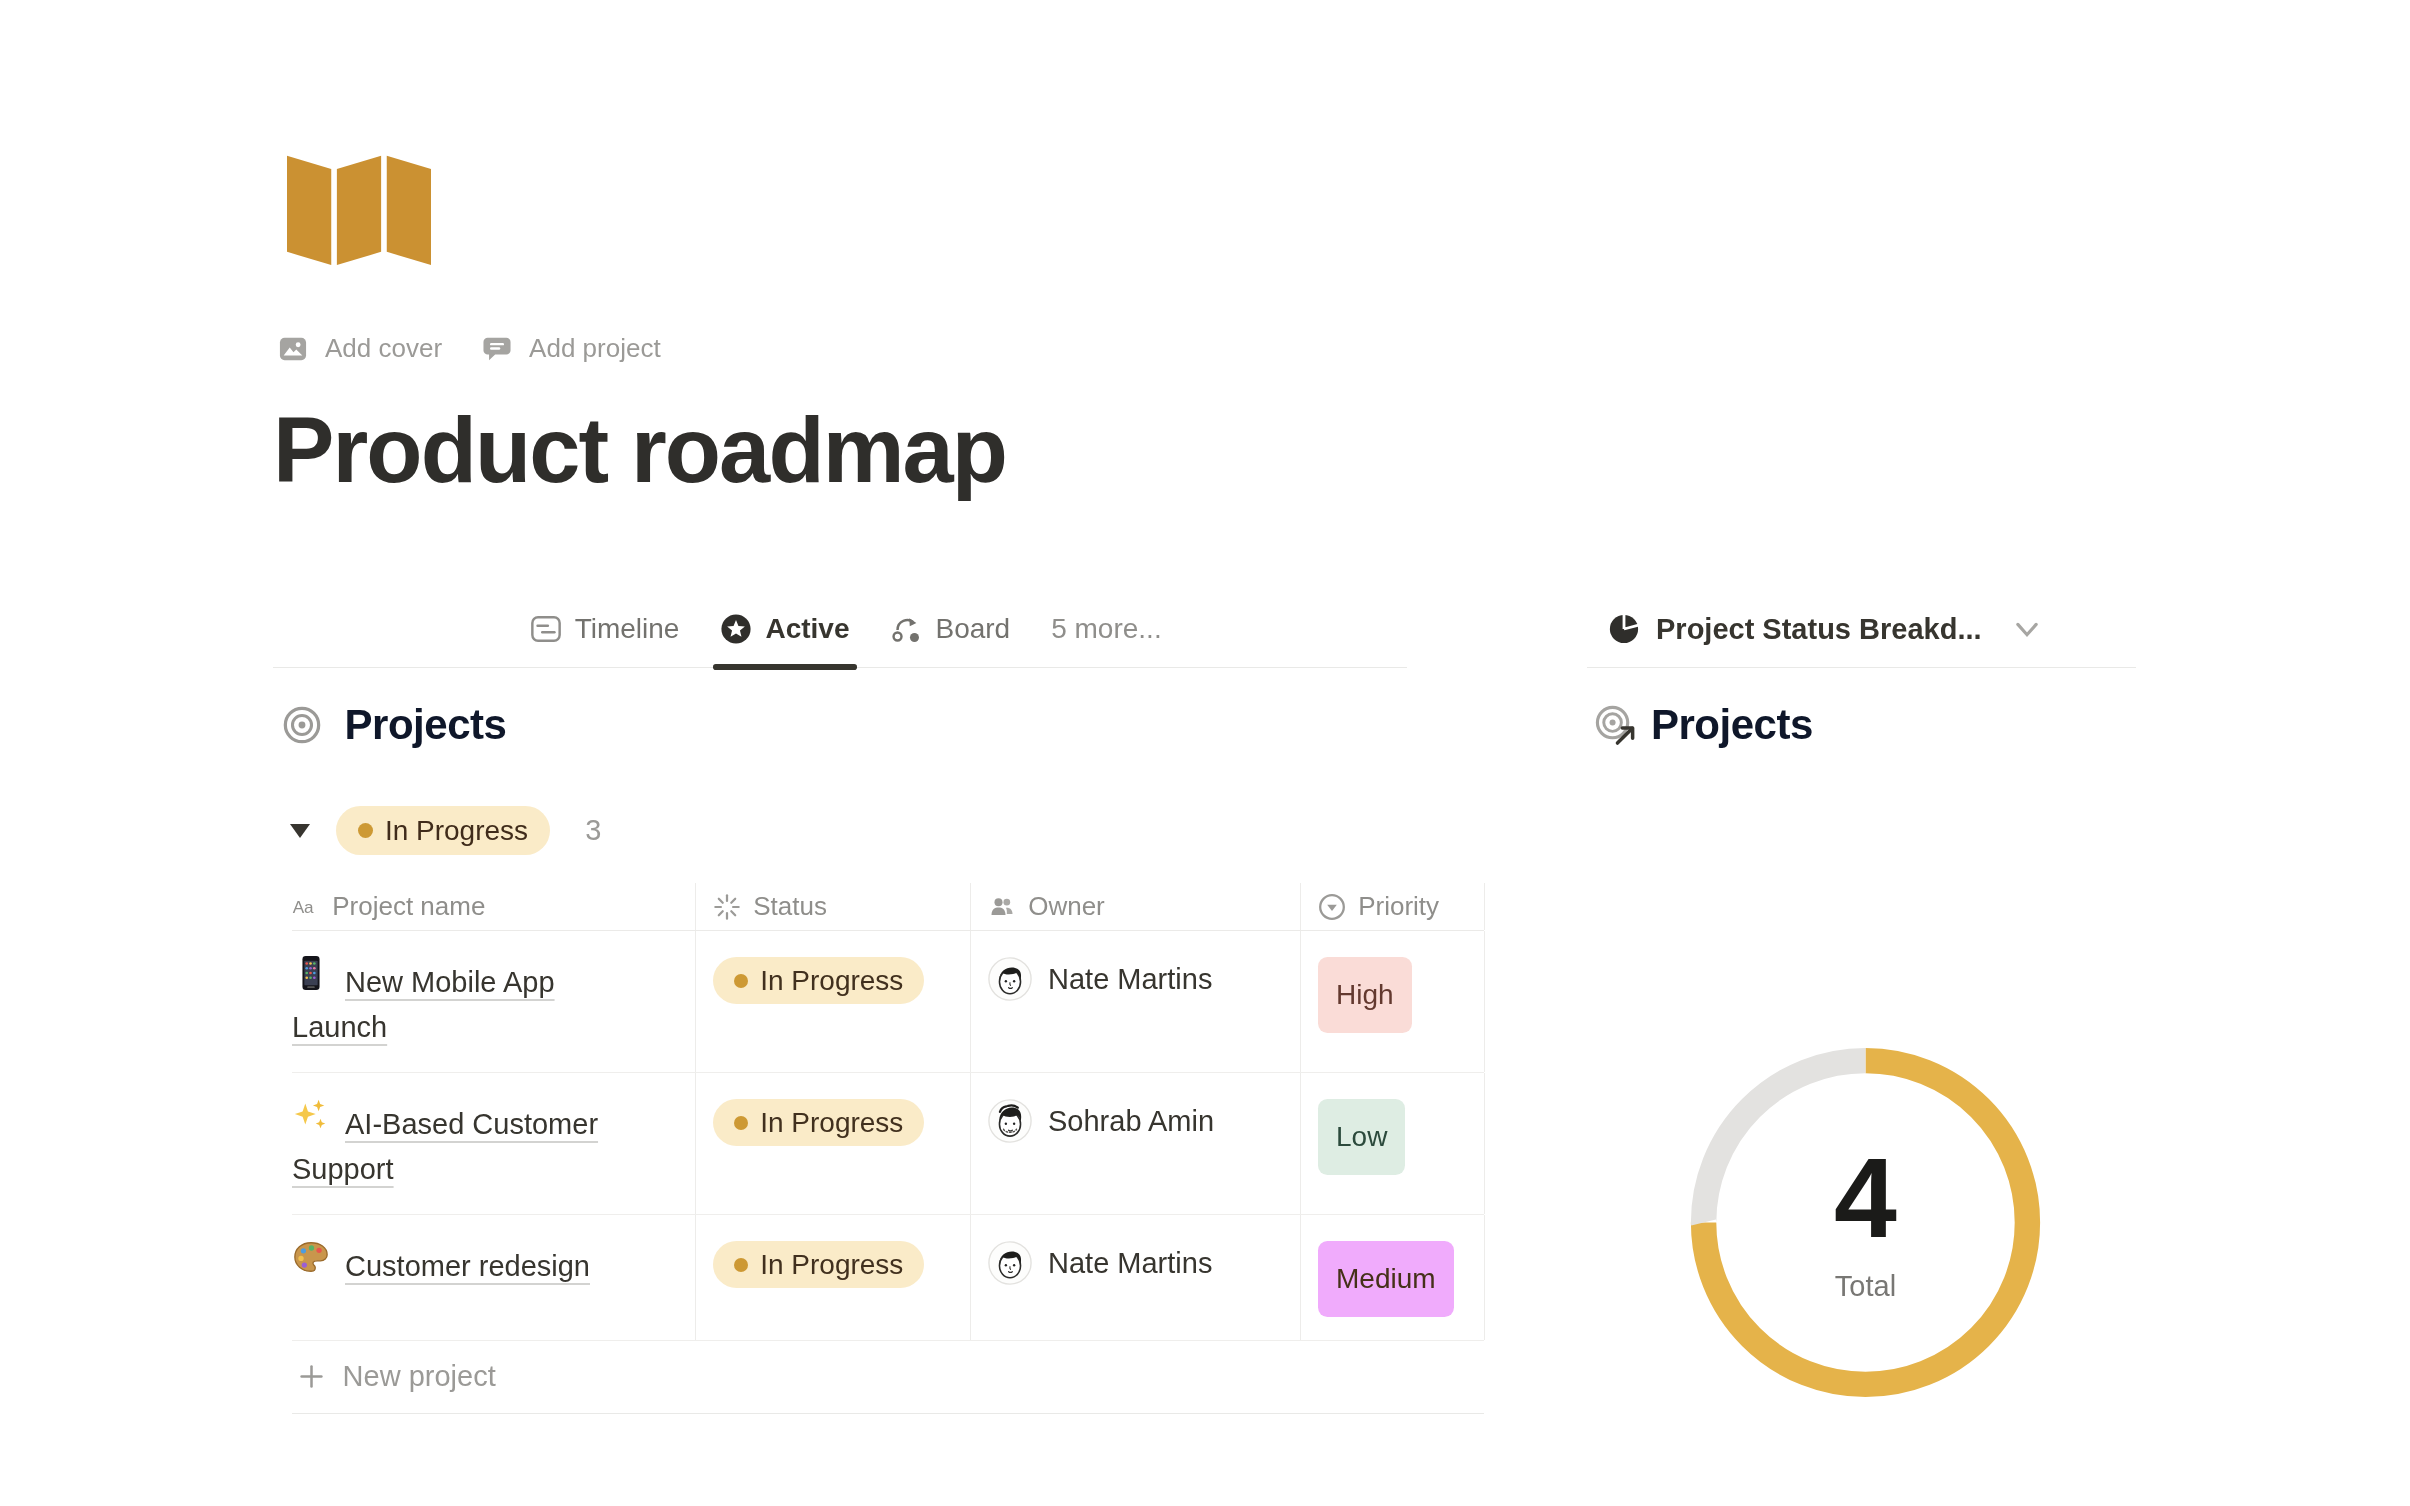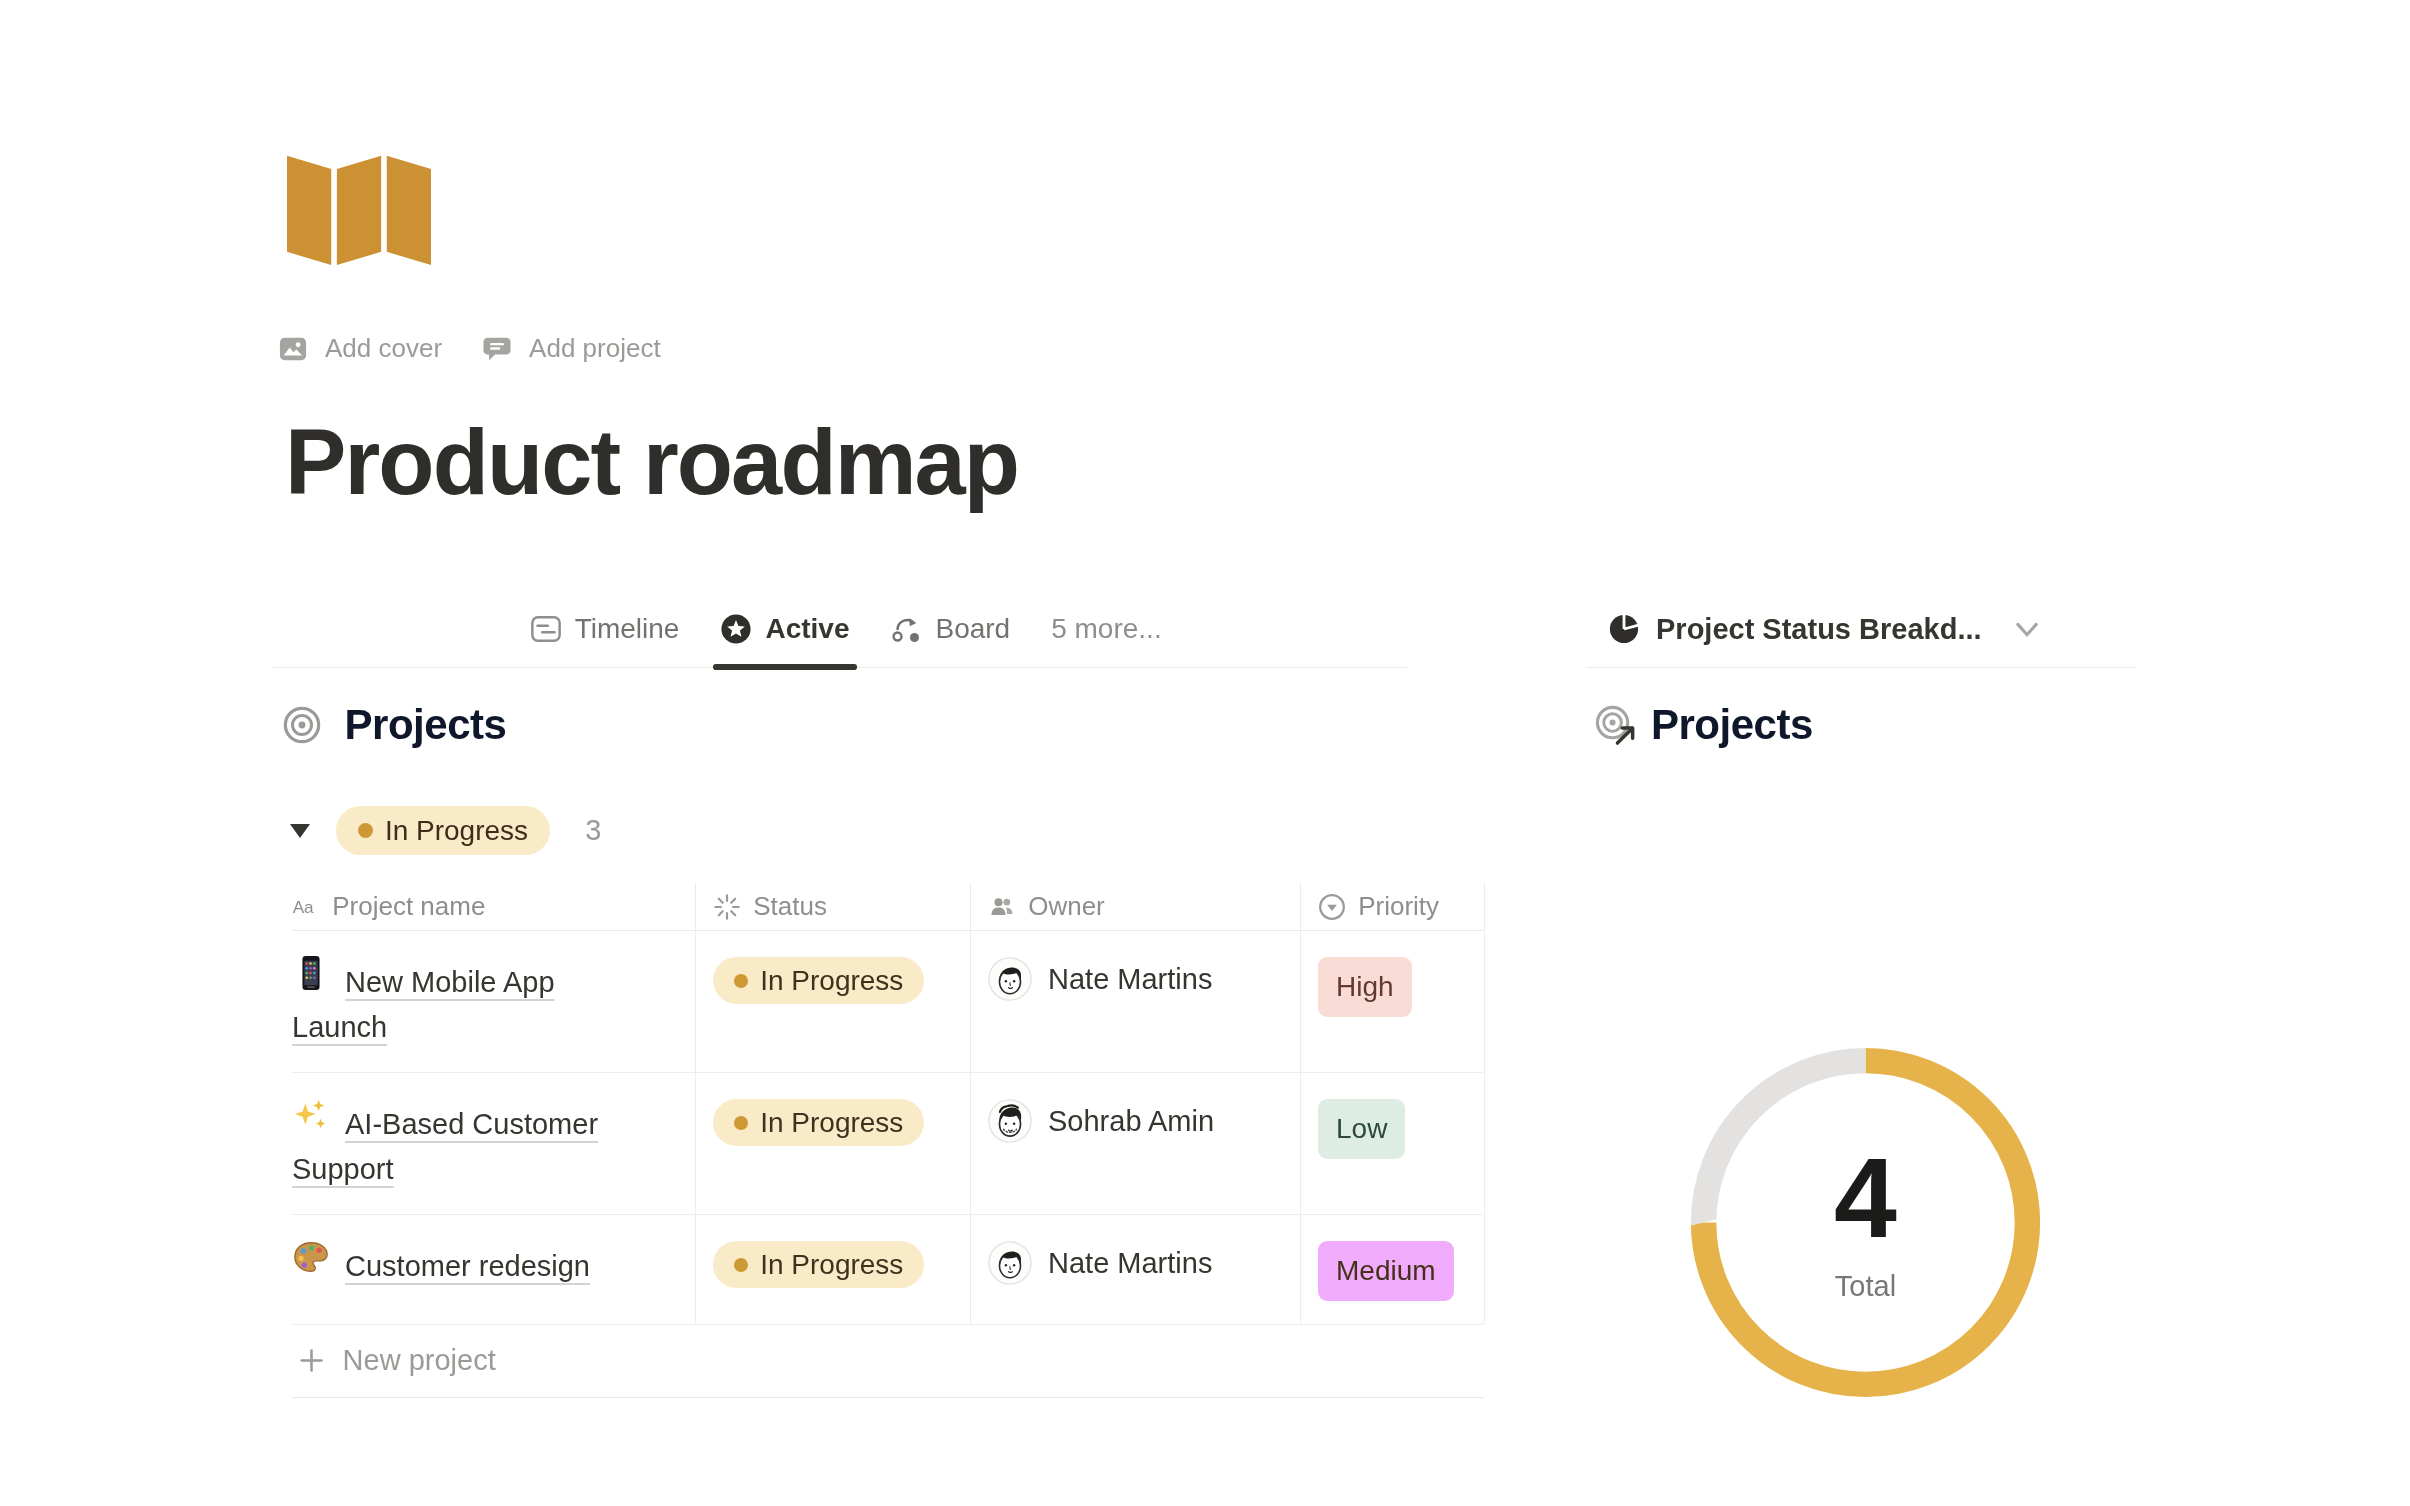--- a/index.html
+++ b/index.html
@@ -11,21 +11,21 @@
   
   .map-icon-wrap{position:absolute;left:287px;top:153px;width:144px;height:113px;}
   .map-icon-wrap svg{width:100%;height:100%;}
 
   
   .page-actions{position:absolute;left:279px;top:328px;display:flex;align-items:center;gap:41px;height:41px;}
   .action-btn{display:flex;align-items:center;gap:18px;font-size:26px;font-weight:500;color:#9B9A97;cursor:pointer;}
   .action-btn .icon svg{width:28px;height:28px;}
 
   
-  .page-title{position:absolute;left:269px;top:394px;margin:16px;font-size:92px;font-weight:700;
+  .page-title{position:absolute;left:269px;top:394px;margin:4px;font-size:92px;font-weight:700;
               letter-spacing:-1.9px;color:#2F2E2B;}
 
   
   .tabs-bar{position:absolute;left:273px;top:591px;width:1134px;height:77px;box-sizing:border-box;
             border-bottom:1.9px solid #E9E9E7;display:flex;align-items:center;gap:41px;padding-left:11.3px;justify-content:center;}
   .tab{position:relative;display:flex;align-items:center;gap:13px;height:100%;font-size:28px;
        font-weight:500;color:#73726E;cursor:pointer;}
   .tab .icon svg{width:32px;height:32px;}
   .tab.active{color:#37352F;font-weight:700;}
   .tab.active::after{content:"";position:absolute;left:-7.5px;right:-7.5px;bottom:-2.8px;height:5.6px;
@@ -70,21 +70,21 @@
   .name-cell{padding:22.6px 58px 22.6px 0;font-size:29px;line-height:45px;font-weight:500;color:#37352F;cursor:pointer;}
   .name-cell .icon svg{width:38px;height:38px;vertical-align:-8.5px;margin-right:15px;}
   .proj-link{text-decoration:underline;text-decoration-color:rgba(55,53,47,0.22);
              text-decoration-thickness:2.4px;text-underline-offset:6.6px;}
   .status-cell,.owner-cell,.priority-cell{padding-top:26px;padding-bottom:22.6px;display:flex;align-items:flex-start;}
   .status-pill{display:inline-flex;align-items:center;gap:12.2px;background:#FAEBC8;border-radius:23.5px;
                height:47px;padding:0 21px;font-size:28px;font-weight:500;color:#41301E;cursor:pointer;}
   .sdot{width:14px;height:14px;border-radius:50%;background:#CD9934;}
   .owner-inner{display:flex;align-items:center;gap:16px;font-size:29px;color:#37352F;}
   .owner-inner .icon svg{width:44px;height:44px;}
-  .pill-pr{display:inline-flex;align-items:center;height:44px;border-radius:9.4px;padding:8px 18px;
+  .pill-pr{display:inline-flex;align-items:center;height:44px;border-radius:9.4px;padding:16px 18px;
            font-size:28px;font-weight:500;cursor:pointer;}
   .pr-red{background:#FADCD7;color:#63392F;}
   .pr-green{background:#DEEDE3;color:#2B4A3C;}
   .pr-yellow{background:#f0abfc;color:#453019;}
   .new-row{display:flex;align-items:center;gap:18px;height:72px;padding-left:5.6px;font-size:29px;
            color:#9B9A97;border-bottom:1.9px solid #E9E9E7;cursor:pointer;}
   .new-row .icon svg{width:27px;height:27px;}
 
   
   .donut-wrap{position:absolute;left:1649px;top:1006px;width:433px;height:433px;}

